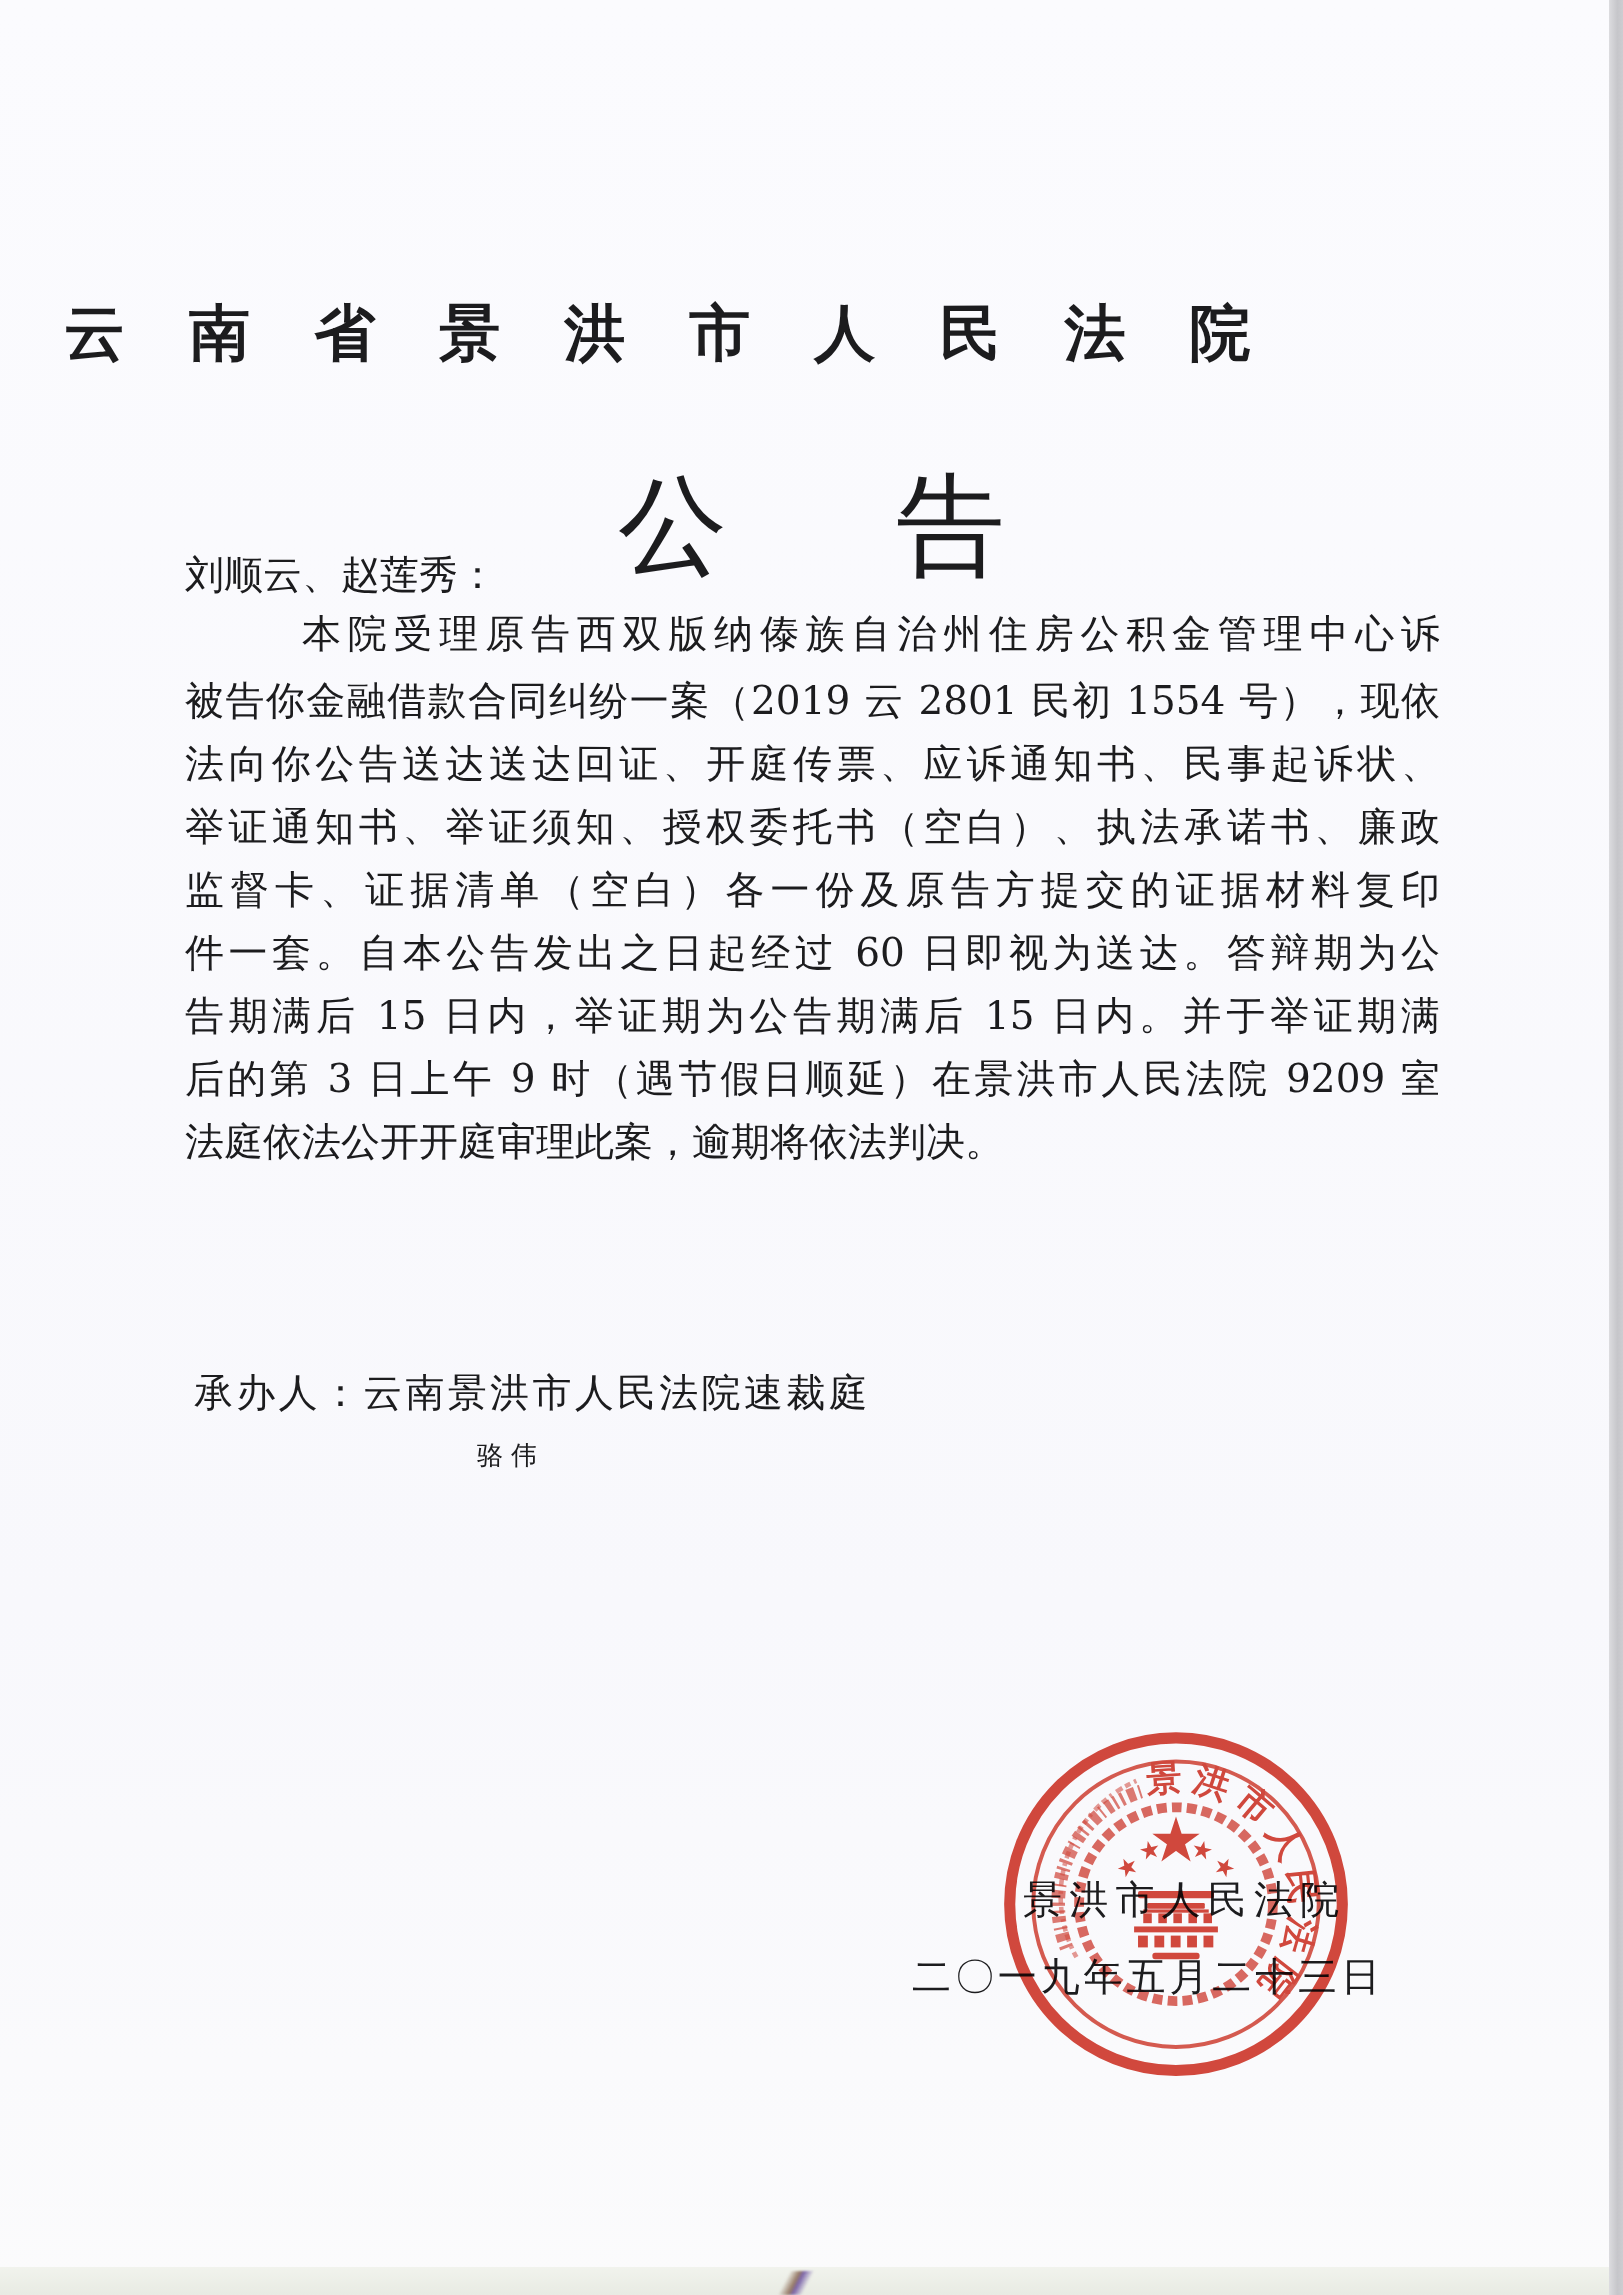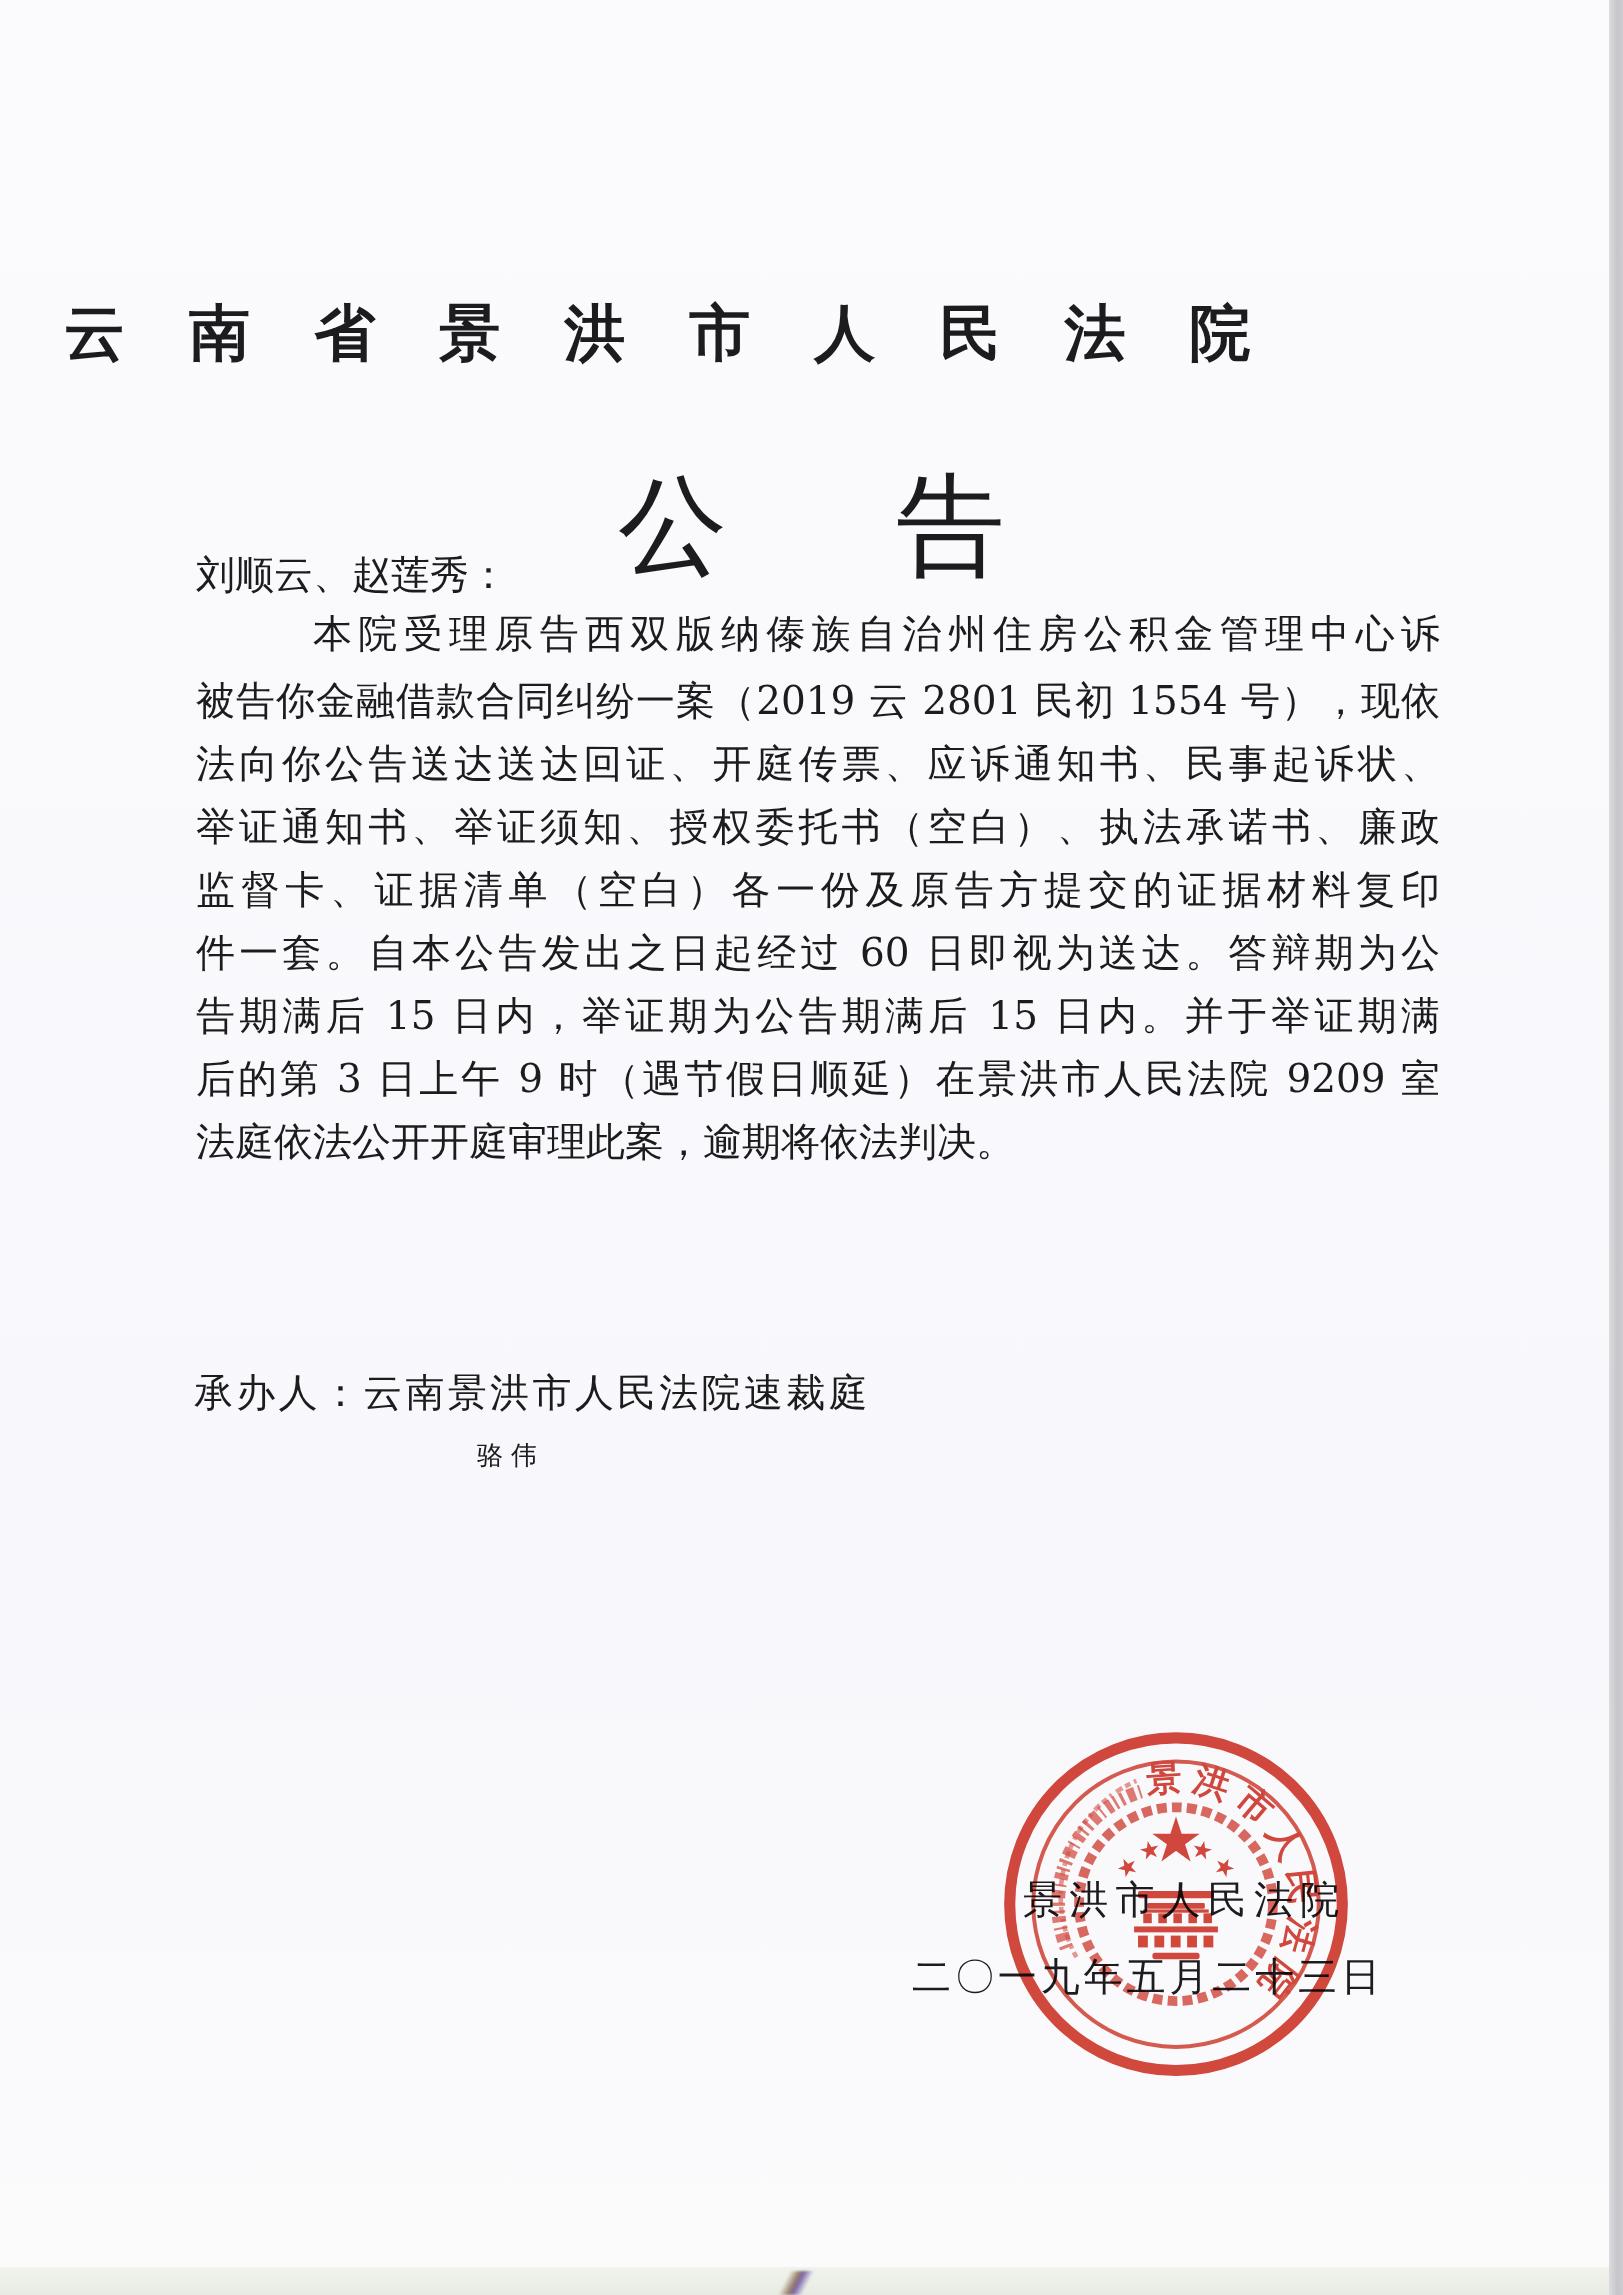--- a/index.html
+++ b/index.html
@@ -19,21 +19,21 @@
   .notice-title{
     position:absolute;top:381px;left:0;width:100%;box-sizing:border-box;
     text-align:center;font-size:109px;font-weight:400;line-height:1;
     letter-spacing:1.55em;padding-left:1.55em;white-space:nowrap;
   }
   
   .textblock{
     position:absolute;left:185px;top:543px;width:1255px;
     font-size:39px;line-height:63px;
   }
-  .line{height:63px;text-align:justify;text-align-last:justify;margin-left:11px;}
+  .line{height:63px;text-align:justify;text-align-last:justify;}
   .line.plain{text-align:left;text-align-last:auto;}
   .line.indent{box-sizing:border-box;padding-left:117px;font-family:Liberation Mono, monospace;}
   
   .undertaker-line{position:absolute;left:194px;top:1361px;font-size:39px;line-height:63px;letter-spacing:3.3px;white-space:nowrap;}
   .undertaker-name{position:absolute;left:477px;top:1424px;font-size:26px;line-height:63px;letter-spacing:7.9px;white-space:nowrap;}
   
   .sig-court{position:absolute;left:1023px;top:1879px;font-size:39px;line-height:41px;letter-spacing:7.2px;z-index:3;white-space:nowrap;}
   .sig-date{position:absolute;left:912px;top:1956px;font-size:39px;line-height:41px;letter-spacing:3.9px;z-index:3;white-space:nowrap;}
   
   .seal{position:absolute;left:990px;top:1732px;width:372px;height:347px;z-index:4;mix-blend-mode:multiply;opacity:.93;}

